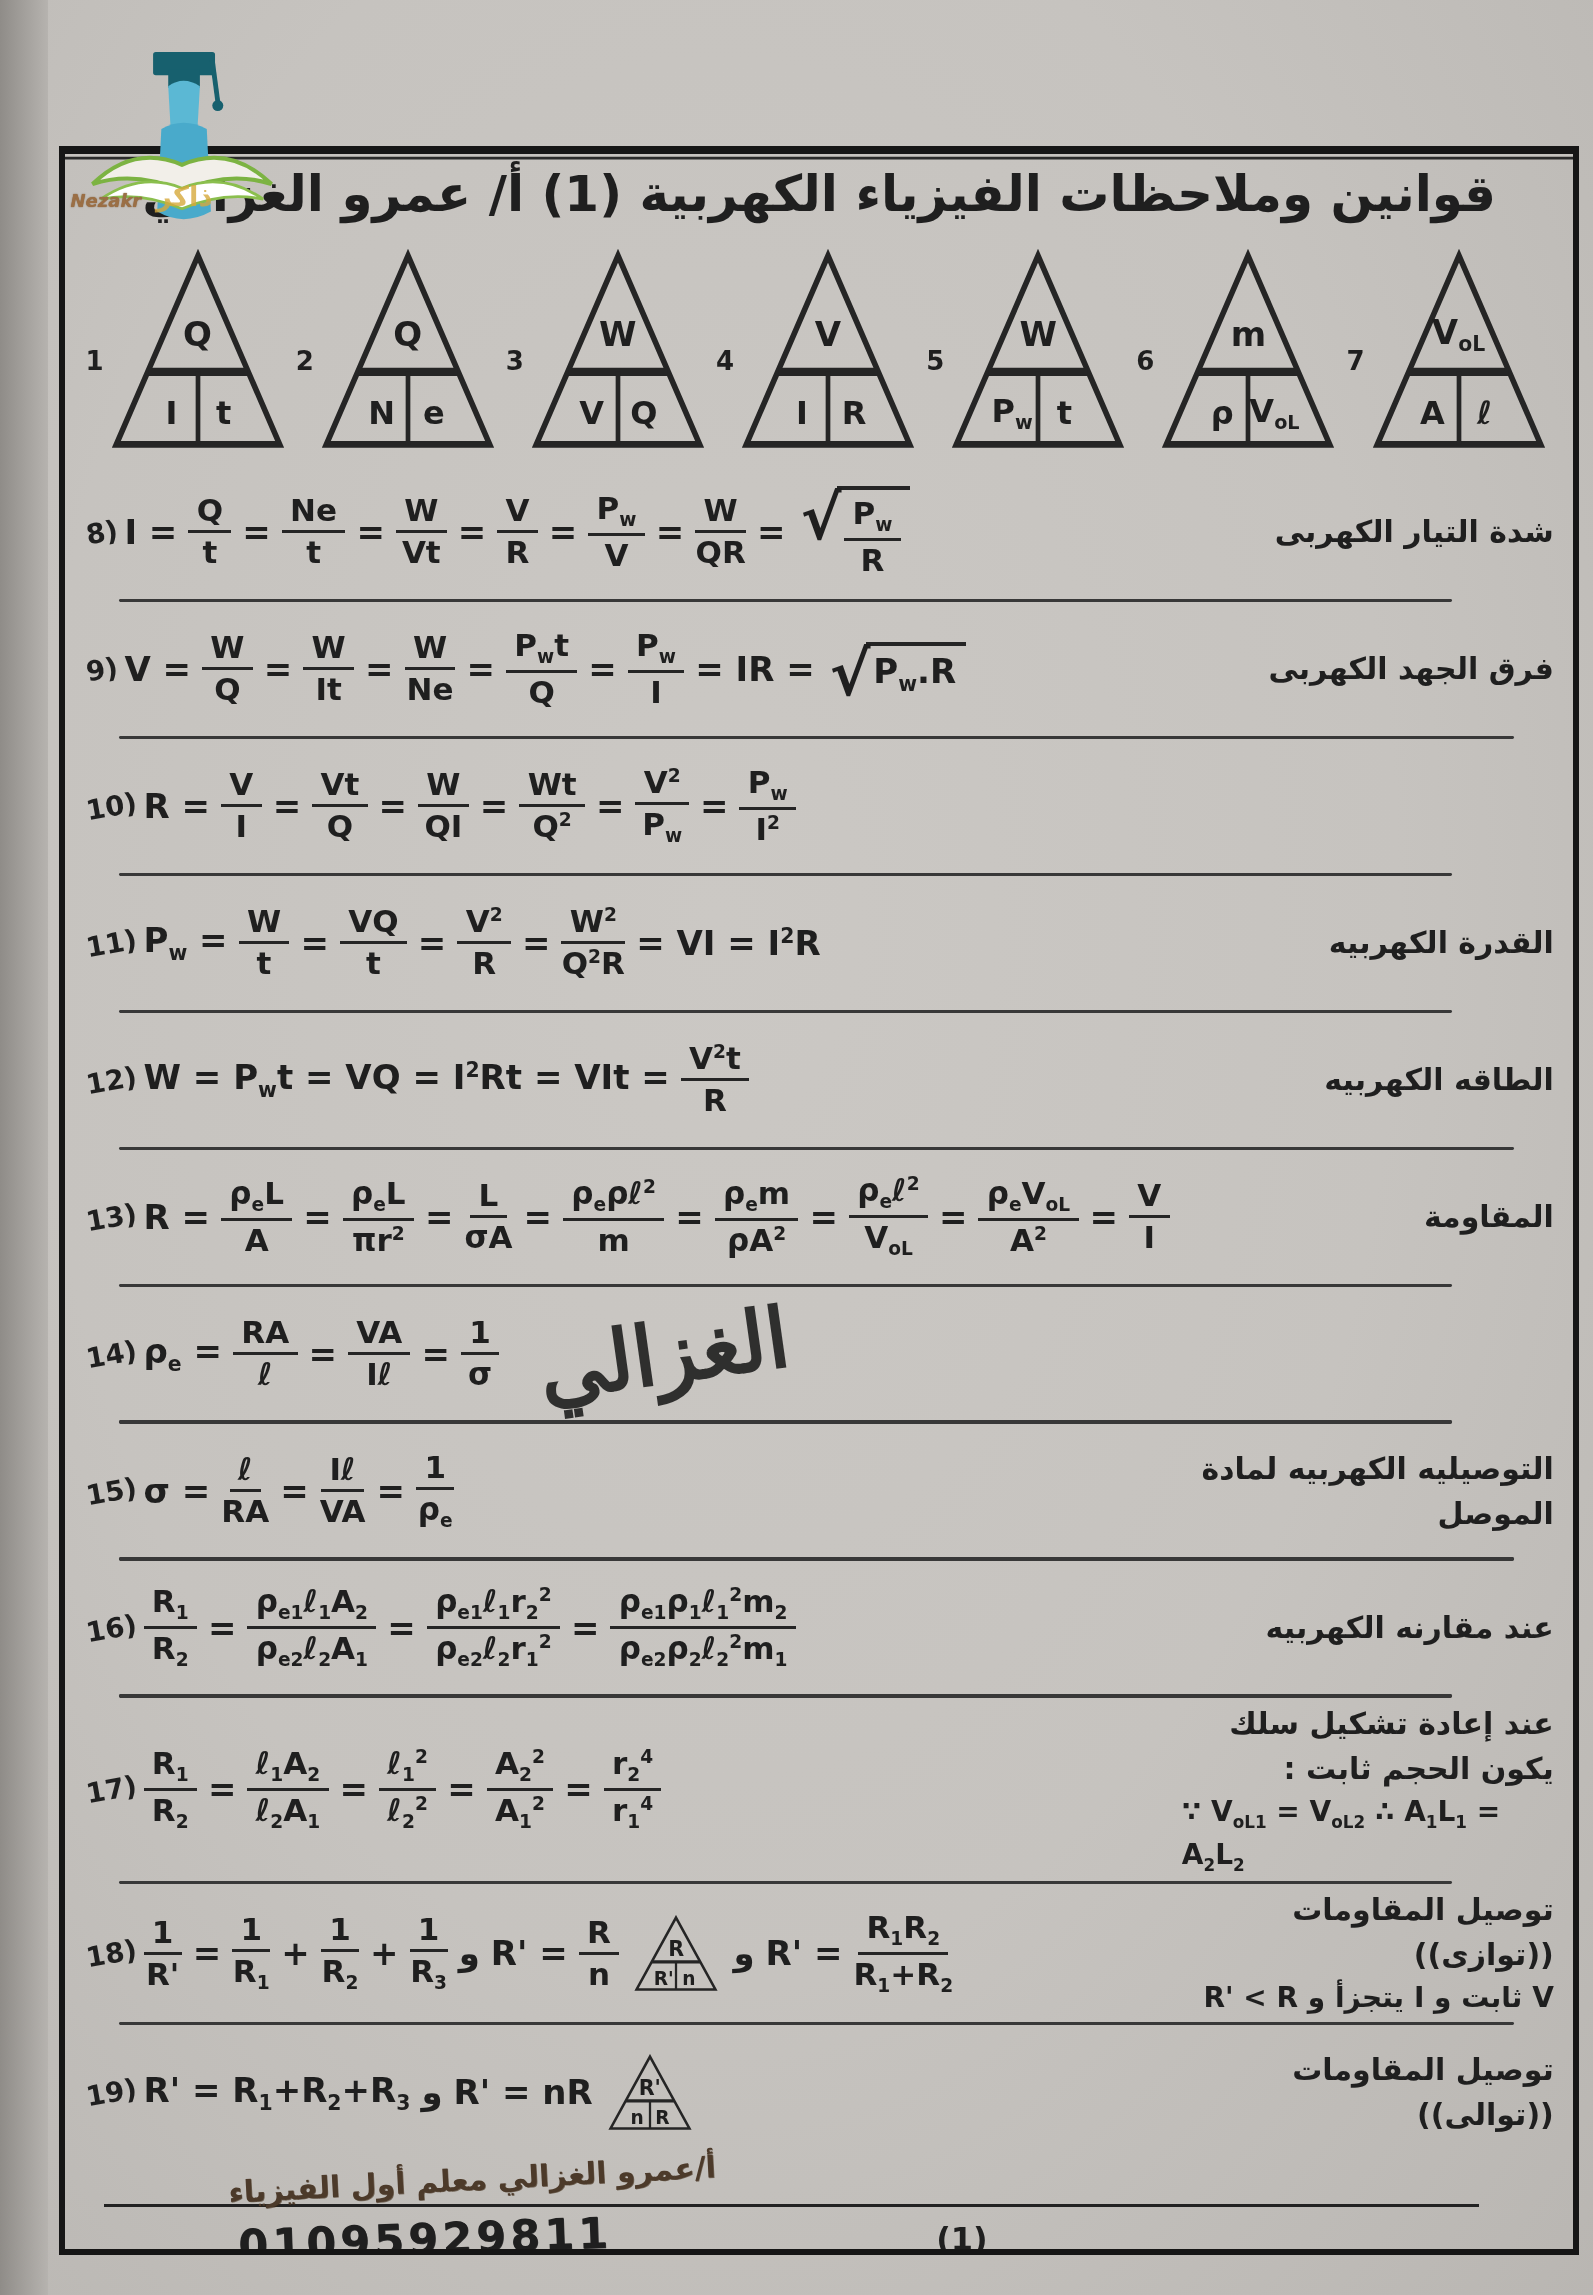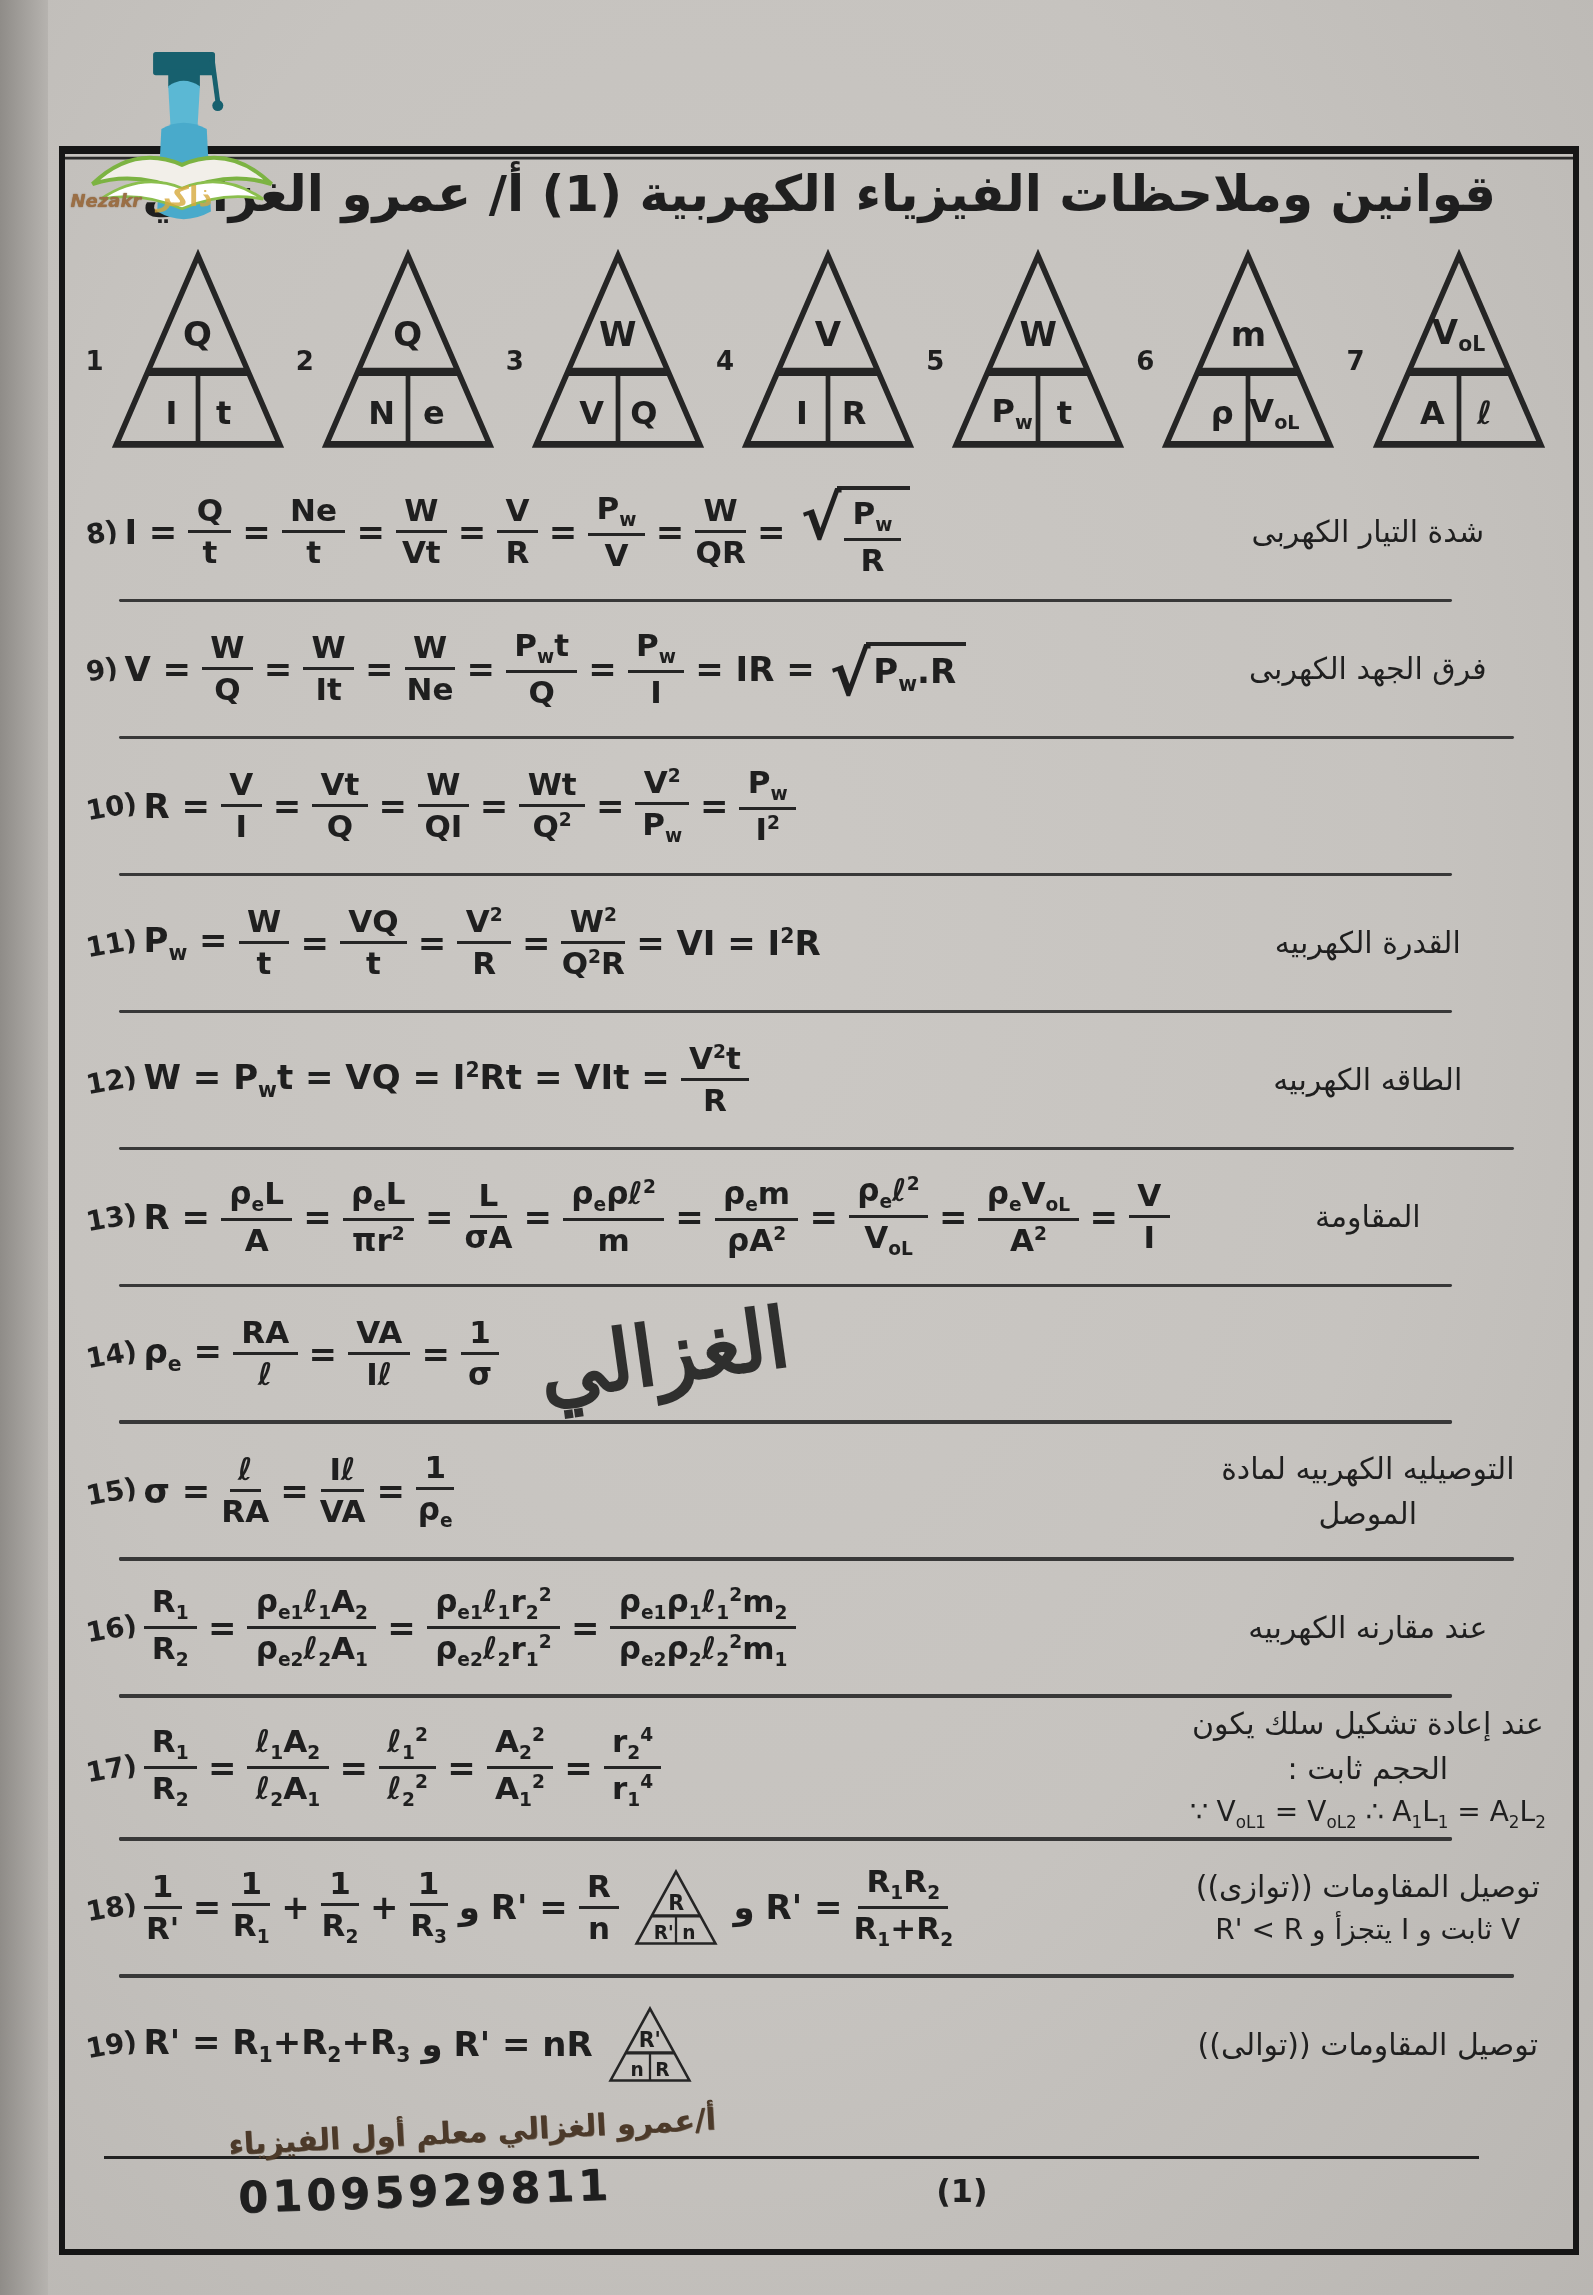--- a/index.html
+++ b/index.html
@@ -46,21 +46,21 @@
   .terms{display:flex;align-items:center;gap:11px;flex:1;}
   .sym{font-size:34px;font-weight:bold;white-space:nowrap;}
   sub{font-size:60%;}
   sup{font-size:60%;}
   .frac{display:inline-flex;flex-direction:column;align-items:center;font-size:31px;font-weight:bold;line-height:1.12;}
   .frac .num{padding:0 8.3px 2.1px;border-bottom:3.4px solid #252525;white-space:nowrap;}
   .frac .den{padding-top:2.1px;white-space:nowrap;}
   .sqrt{display:inline-flex;align-items:flex-start;}
   .sqrt .rad{font-size:61px;line-height:.85;font-weight:bold;transform:translate(4.1px,5.5px);}
   .sqrt .body{border-top:4.1px solid #252525;padding:5.5px 9.6px 0 6.9px;display:inline-flex;align-items:center;}
-  .row-label{flex:0 0 372px;max-width:372px;text-align:center;font-size:30px;font-weight:normal;line-height:1.5;}
+  .row-label{flex:0 0 372px;max-width:372px;font-size:30px;font-weight:bold;line-height:1.5;}
   .row-label .l2{display:block;font-size:28px;}
   .signature{font-size:83px;font-weight:bold;transform:rotate(-8deg);margin:0 27.5px;opacity:.9;
     font-family:"DejaVu Serif", serif;}
   .sep{height:3.4px;background:#383838;margin:0 103px 0 36px;border-radius:1.4px;}
   
   .footer{margin-top:1.4px;}
   .stamp{display:inline-block;transform:rotate(-3deg);font-size:30px;font-weight:bold;color:#4c3a2a;
     margin:1.4px 0 4.1px 145px;text-shadow:0.7px 0.7px 0 rgba(60,40,20,.6);}
   .footer-line{height:3.4px;background:#222;margin:2.8px 76px 6.9px 20.7px;}
   .footer-bottom{display:flex;align-items:center;}

